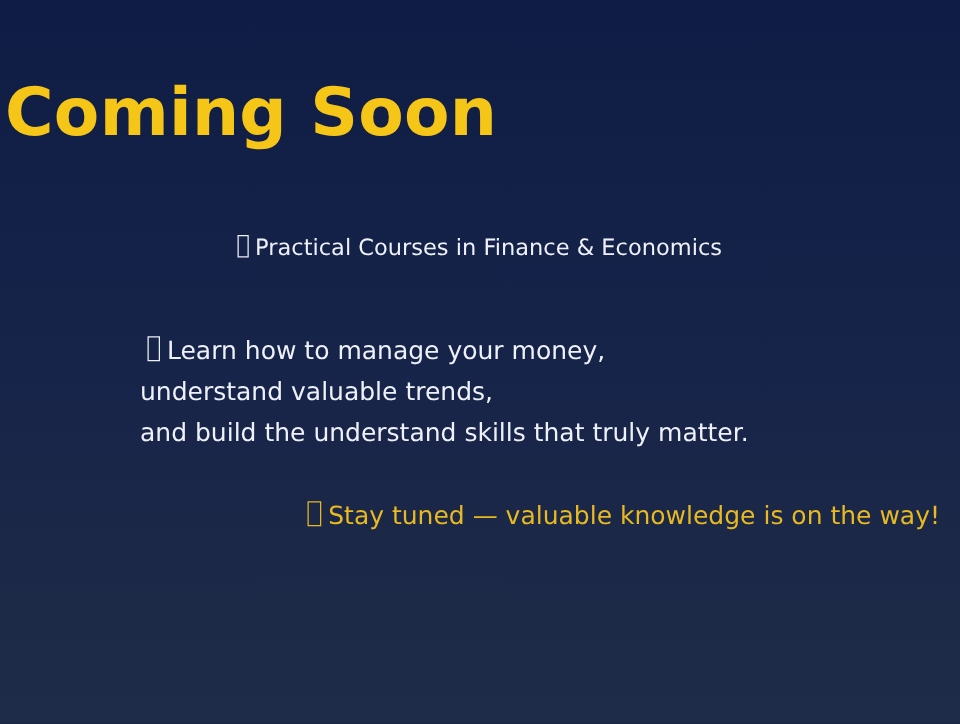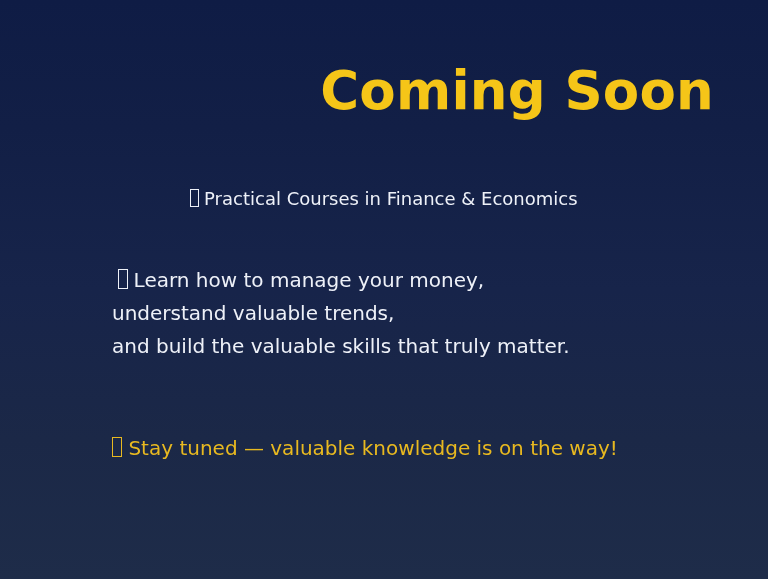--- a/index.html
+++ b/index.html
@@ -37,23 +37,23 @@
     background: transparent;
     width: 0.62em;
     height: 1.02em;
     margin-right: 0.30em;
   }
 
   
   .title-wrap {
     position: absolute;
     top: 62px;
-    left: 18px;
+    left: 4px;
     width: 696px;
-    text-align: right;
+    text-align: left;
   }
   .title {
     display: inline-block;
     font-size: 53px;
     font-weight: bold;
     letter-spacing: 0.2px;
     color: #f5c518;
     line-height: 1.08;
     white-space: nowrap;
   }
@@ -100,24 +100,24 @@
   }
   .body-line .tofu {
     width: 0.50em;
     height: 1.00em;
     margin-right: 0.28em;
   }
 
   
   .footer-wrap {
     position: absolute;
-    top: 436px;
+    top: 400px;
     left: 112px;
     width: 640px;
-    text-align: left;
+    text-align: right;
   }
   .footer-note {
     font-size: 20px;
     font-weight: normal;
     color: #e8b920;
     line-height: 1.25;
     white-space: nowrap;
   }
   .footer-note .tofu {
     width: 0.52em;
@@ -134,20 +134,20 @@
     <div class="title">Coming Soon</div>
   </div>
 
   <div class="subtitle-wrap">
     <div class="subtitle"><span class="tofu"></span><span>Practical Courses in Finance &amp; Economics</span></div>
   </div>
 
   <div class="body-block">
     <div class="body-line indent"><span class="tofu"></span><span>Learn how to manage your money,</span></div>
     <div class="body-line">understand valuable trends,</div>
-    <div class="body-line">and build the valuable skills that truly matter.</div>
+    <div class="body-line">and build the understand skills that truly matter.</div>
   </div>
 
   <div class="footer-wrap">
     <div class="footer-note"><span class="tofu"></span><span>Stay tuned — valuable knowledge is on the way!</span></div>
   </div>
 
 </div>
 
 </body></html>

